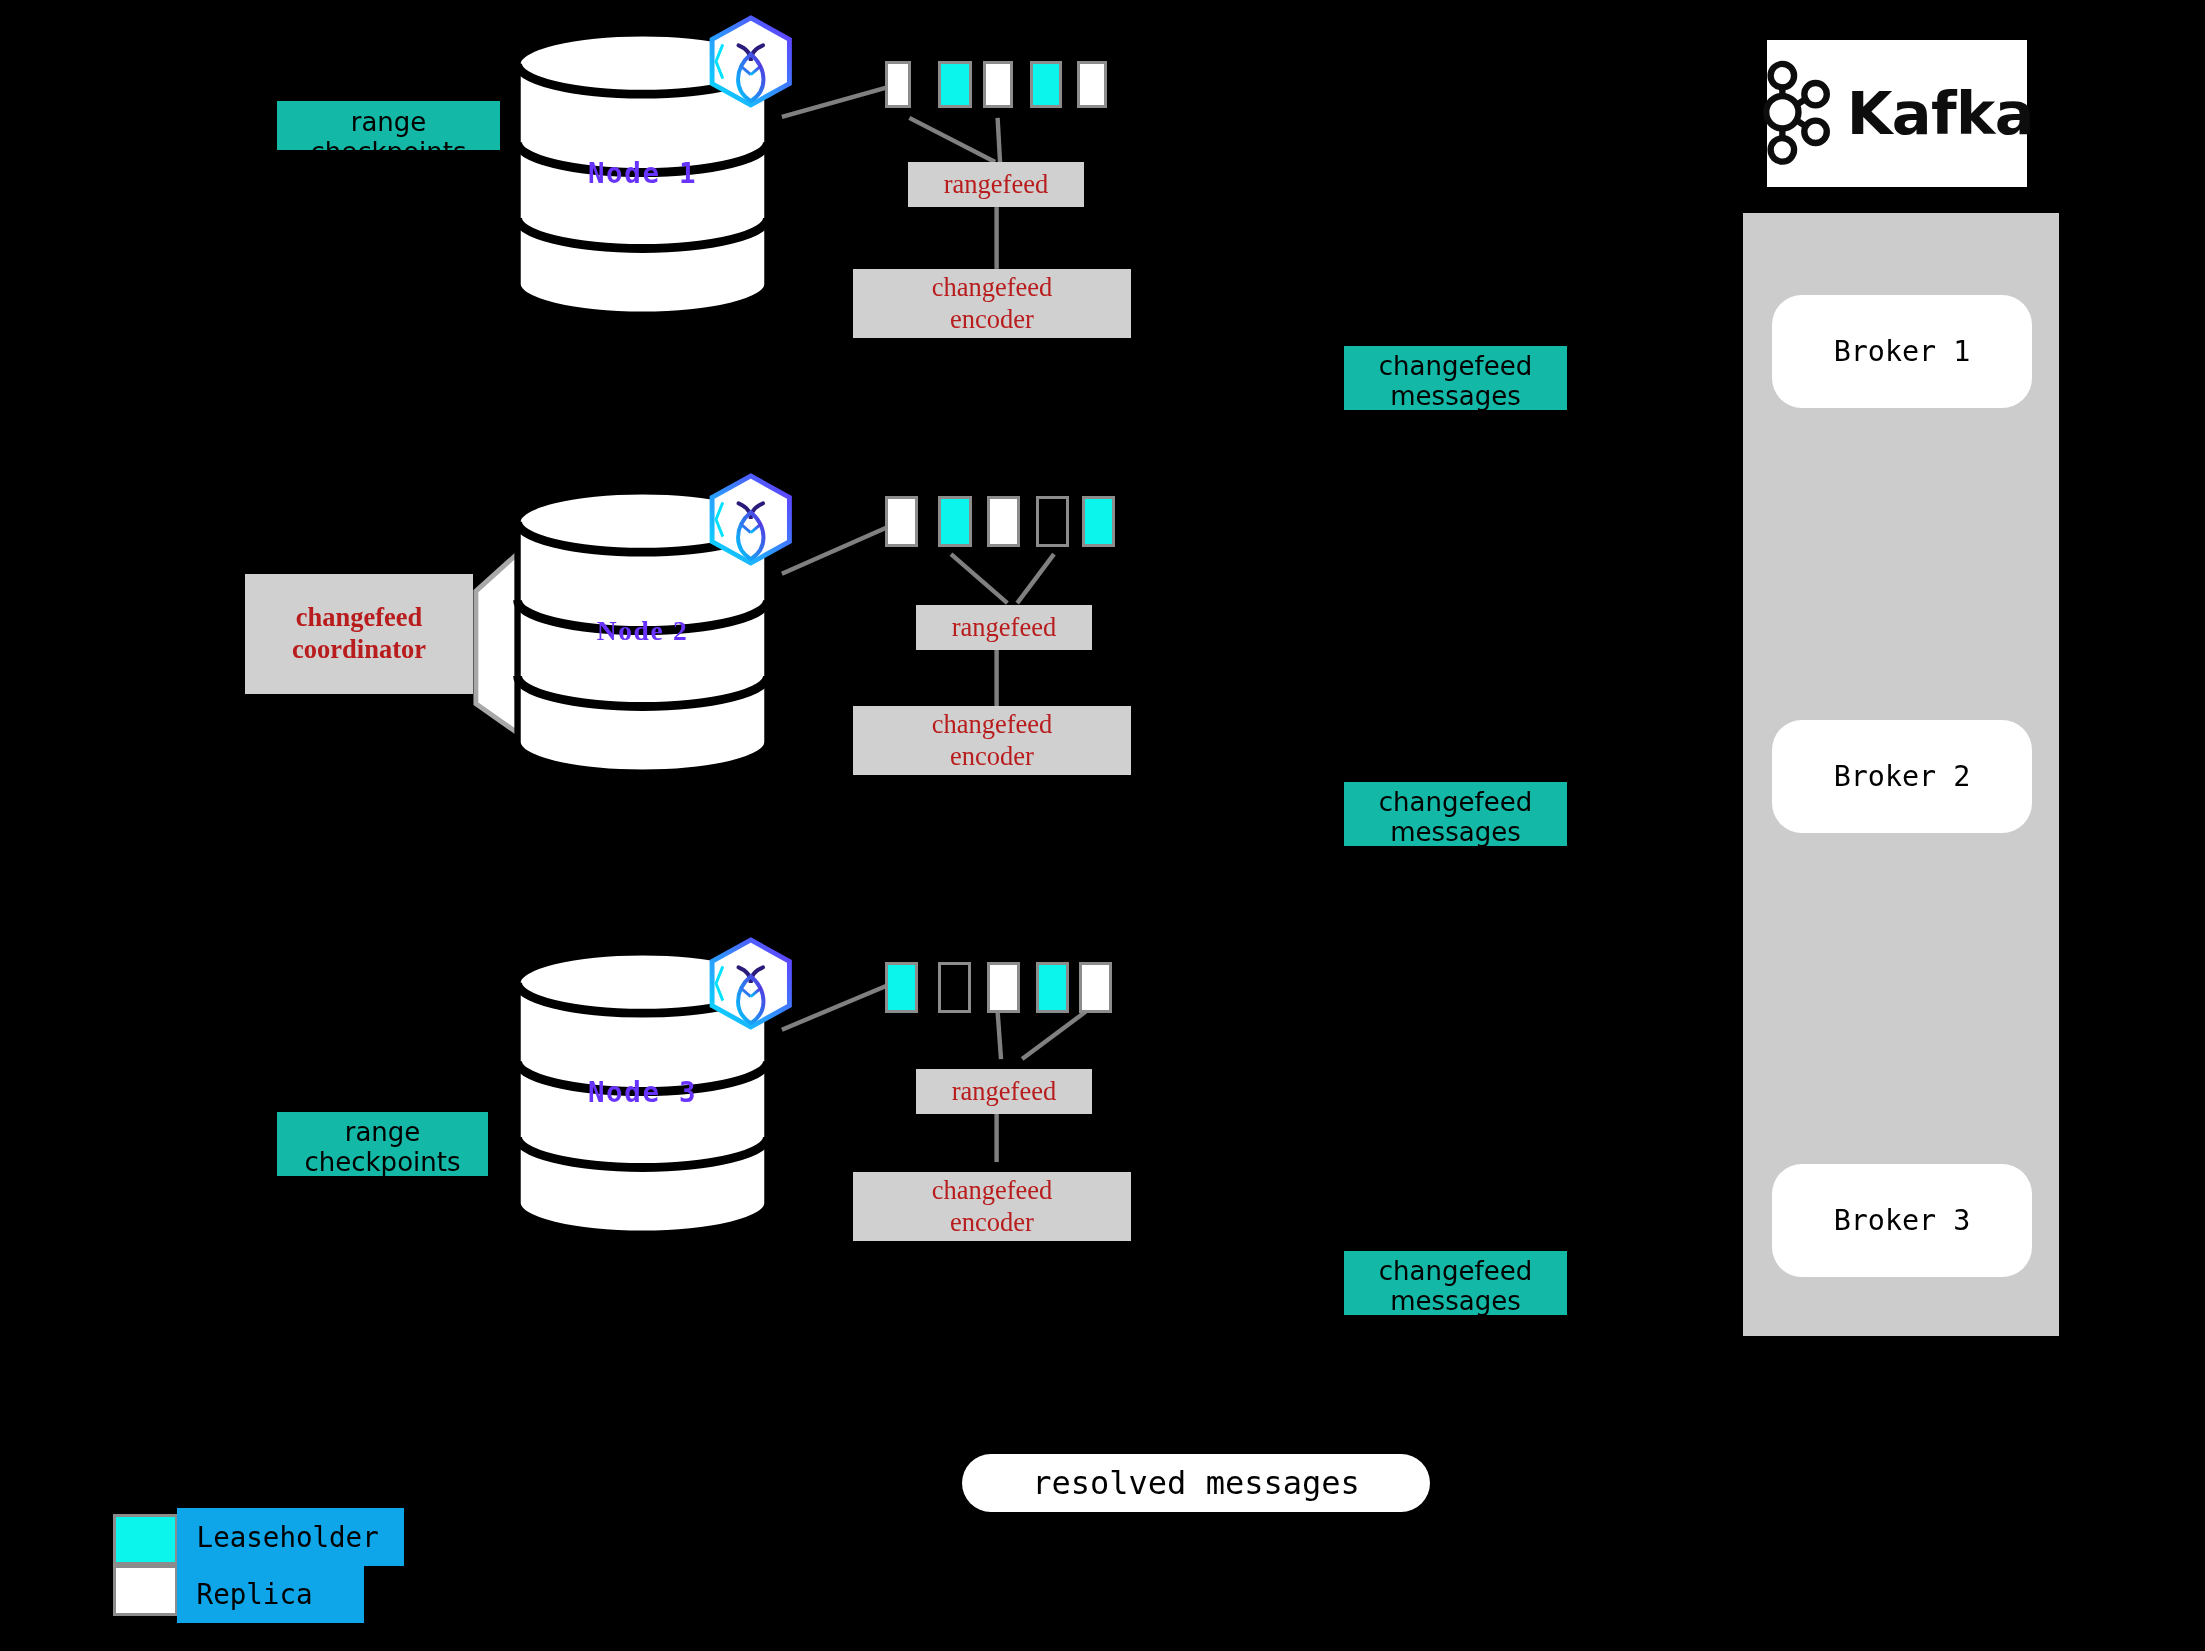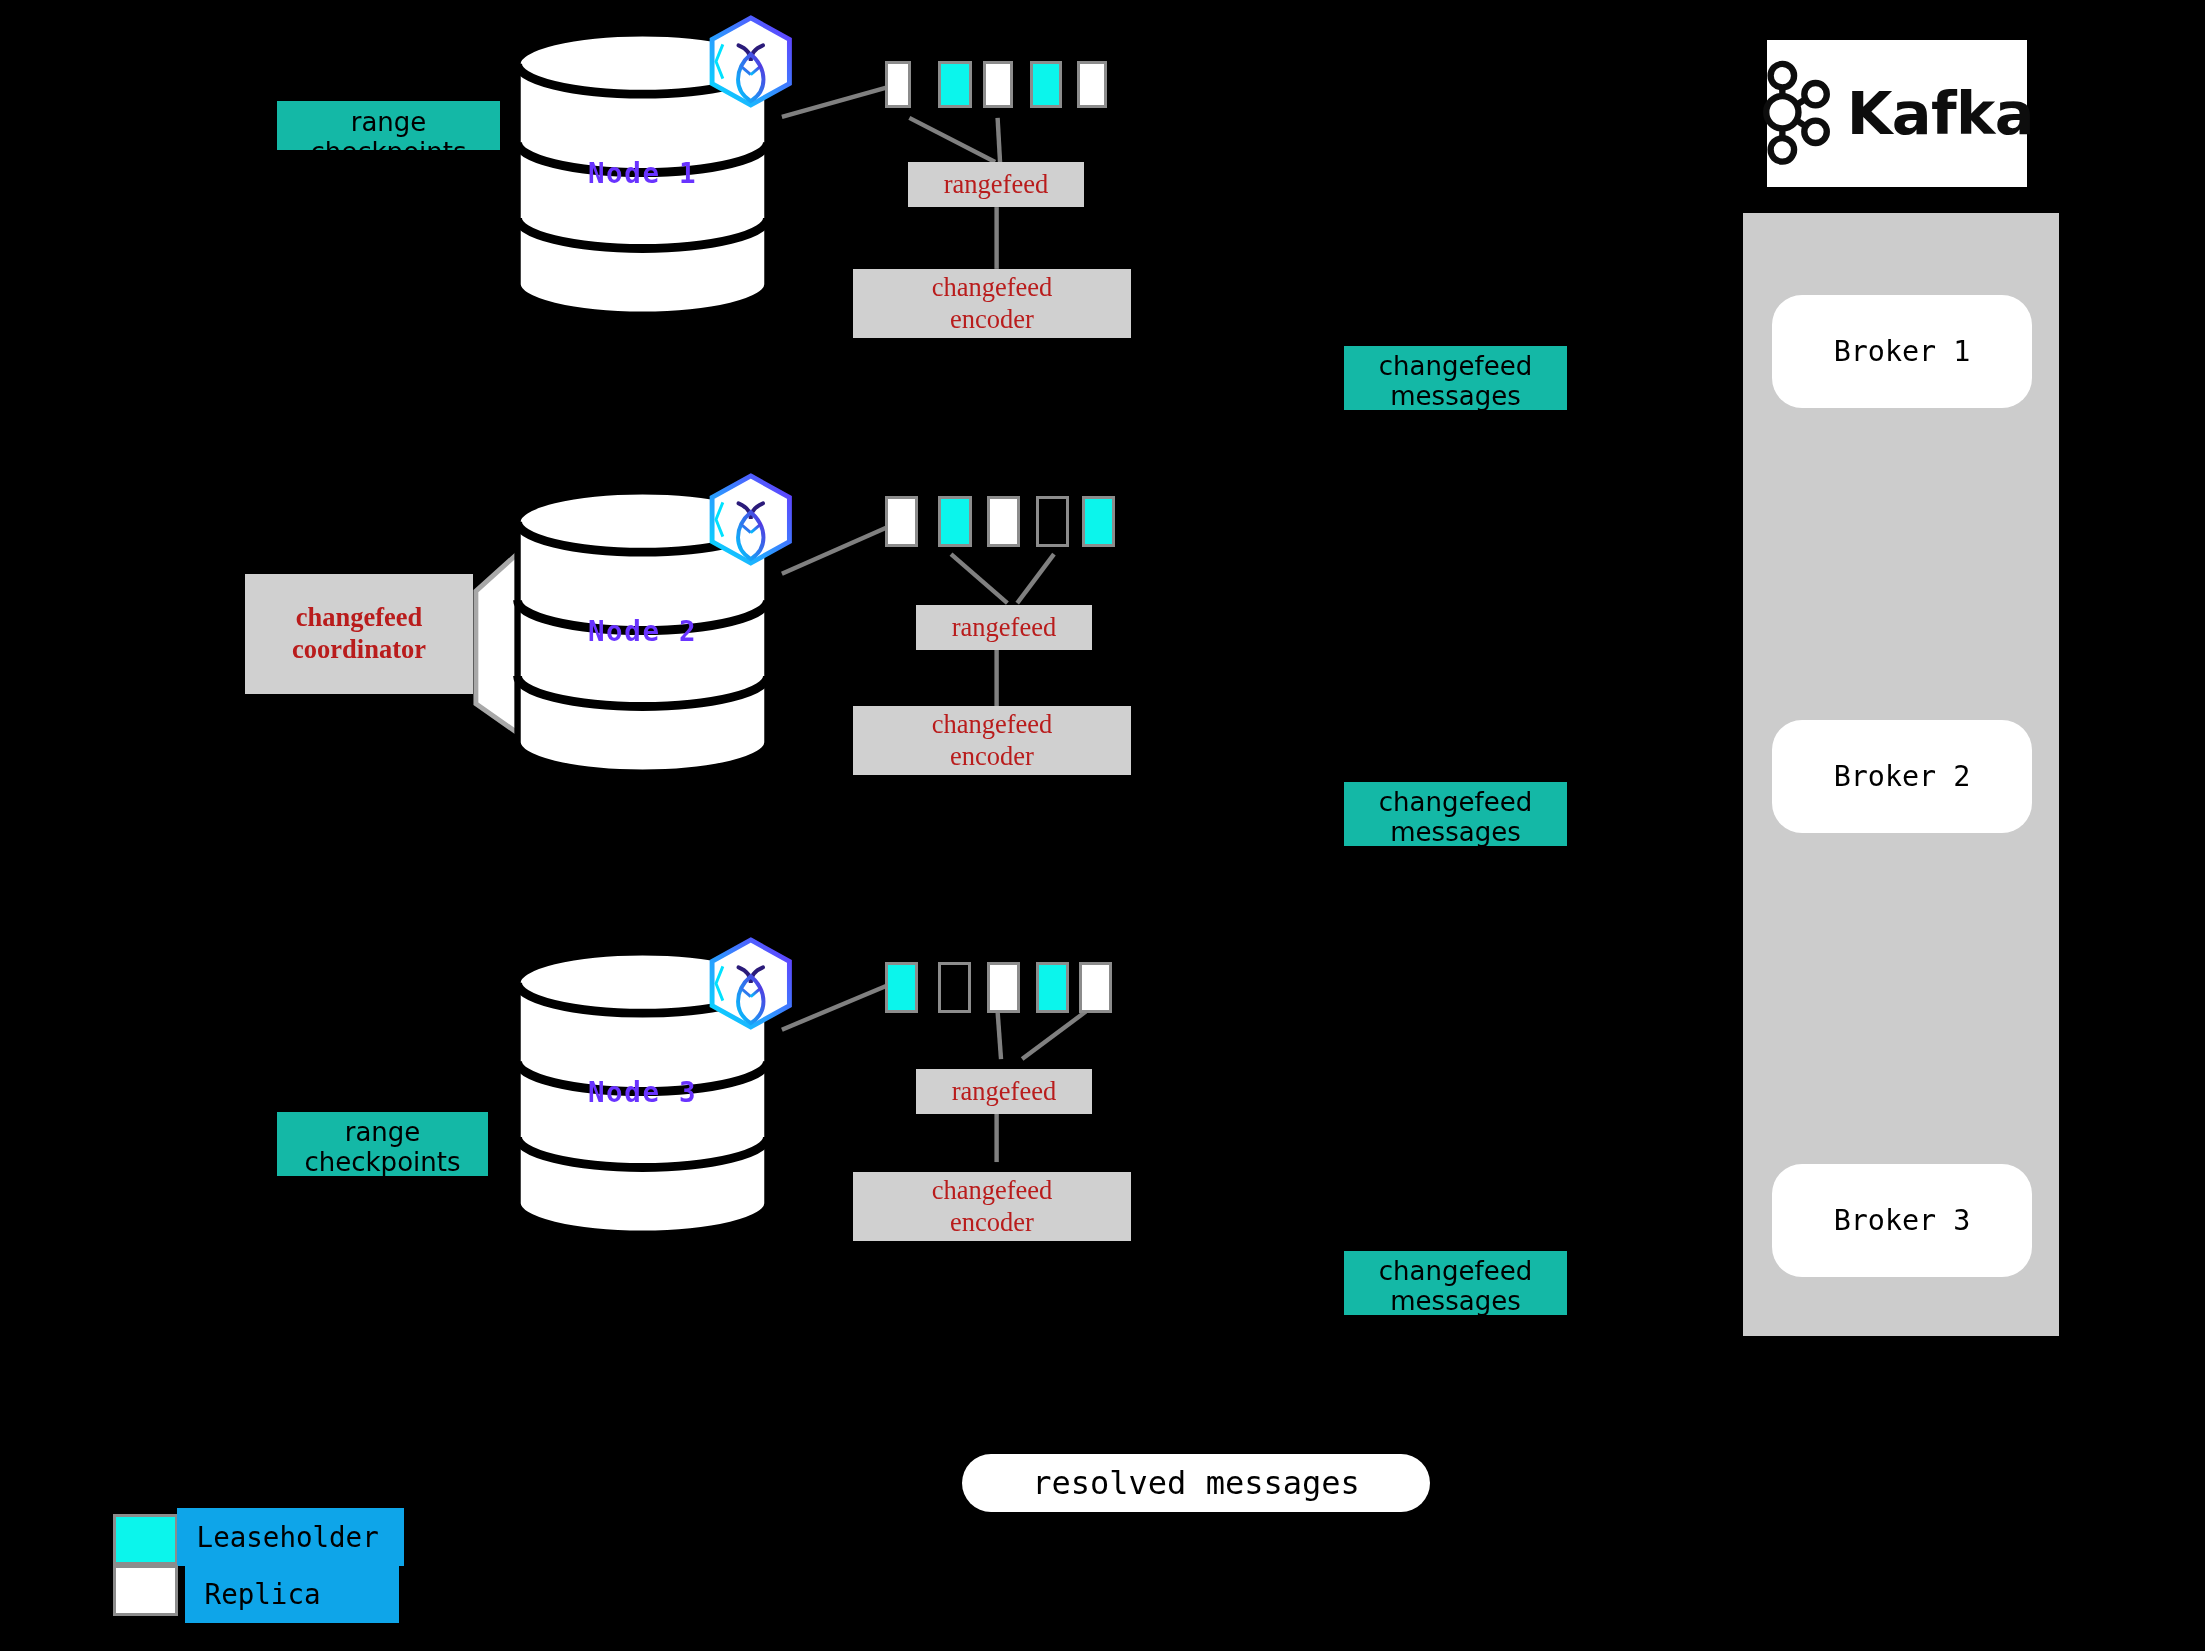--- a/index.html
+++ b/index.html
@@ -177,21 +177,21 @@
     <span>coordinator</span>
   </div>
 
   <div class="cyl" style="left:510px;top:485px;">
     <svg width="265" height="294" viewBox="0 0 540 600">
       <path d="M15 75 a255 62 0 0 1 510 0 v450 a255 62 0 0 1 -510 0 z" fill="#ffffff" stroke="#000000" stroke-width="13"></path>
       <path d="M15 75 a255 62 0 0 0 510 0" fill="none" stroke="#000000" stroke-width="18"></path>
       <path d="M15 235 a255 62 0 0 0 510 0" fill="none" stroke="#000000" stroke-width="18"></path>
       <path d="M15 390 a255 62 0 0 0 510 0" fill="none" stroke="#000000" stroke-width="18"></path>
     </svg>
-    <div class="cyl-label" style="top:130px;font-size:27.5px;">Node 2</div>
+    <div class="cyl-label" style="top:130px;font-size:27.5px;font-family:Liberation Serif, serif;">Node 2</div>
   </div>
 
   <div class="abs" style="left:708px;top:473px;">
     <svg width="86" height="93" viewBox="0 0 175 190">
       <polygon points="87,6 166,50 166,140 87,184 8,140 8,50" fill="#ffffff" stroke="url(#hexg1)" stroke-width="10"></polygon>
       <polyline points="30,60 16,95 30,130" fill="none" stroke="#00e2ff" stroke-width="6"></polyline>
       <path d="M62 62 q25 10 25 32 q0-22 25-32" fill="none" stroke="#2b1b7a" stroke-width="8" stroke-linecap="round"></path>
       <path d="M87 80 q-26 22 -26 52 q0 28 26 44 q26-16 26-44 q0-30 -26-52 z" fill="none" stroke="url(#bugg1)" stroke-width="8"></path>
       <line x1="87" y1="92" x2="87" y2="176" stroke="url(#bugg1)" stroke-width="7"></line>
       <line x1="87" y1="122" x2="66" y2="104" stroke="url(#bugg1)" stroke-width="6"></line>
@@ -300,18 +300,18 @@
   <div class="pill" style="left:962px;top:1454px;width:468px;height:58px;font-size:32px;">
     <span>resolved messages</span>
   </div>
 
   <div class="legend-sw" style="left:113px;top:1514px;width:65px;height:51px;background:#0bf5ec;"></div>
   <div class="legend-txt" style="left:177px;top:1508px;width:227px;height:58px;padding-left:19.6px;font-size:27.5px;">
     <span>Leaseholder</span>
   </div>
 
   <div class="legend-sw" style="left:113px;top:1565px;width:65px;height:51px;background:#ffffff;"></div>
-  <div class="legend-txt" style="left:185px;top:1565px;width:214px;height:58px;padding-left:19.6px;font-size:27.5px;">
+  <div class="legend-txt" style="left:177px;top:1565px;width:187px;height:58px;padding-left:19.6px;font-size:27.5px;">
     <span>Replica</span>
   </div>
 
 </div>
 
 
 </body></html>

